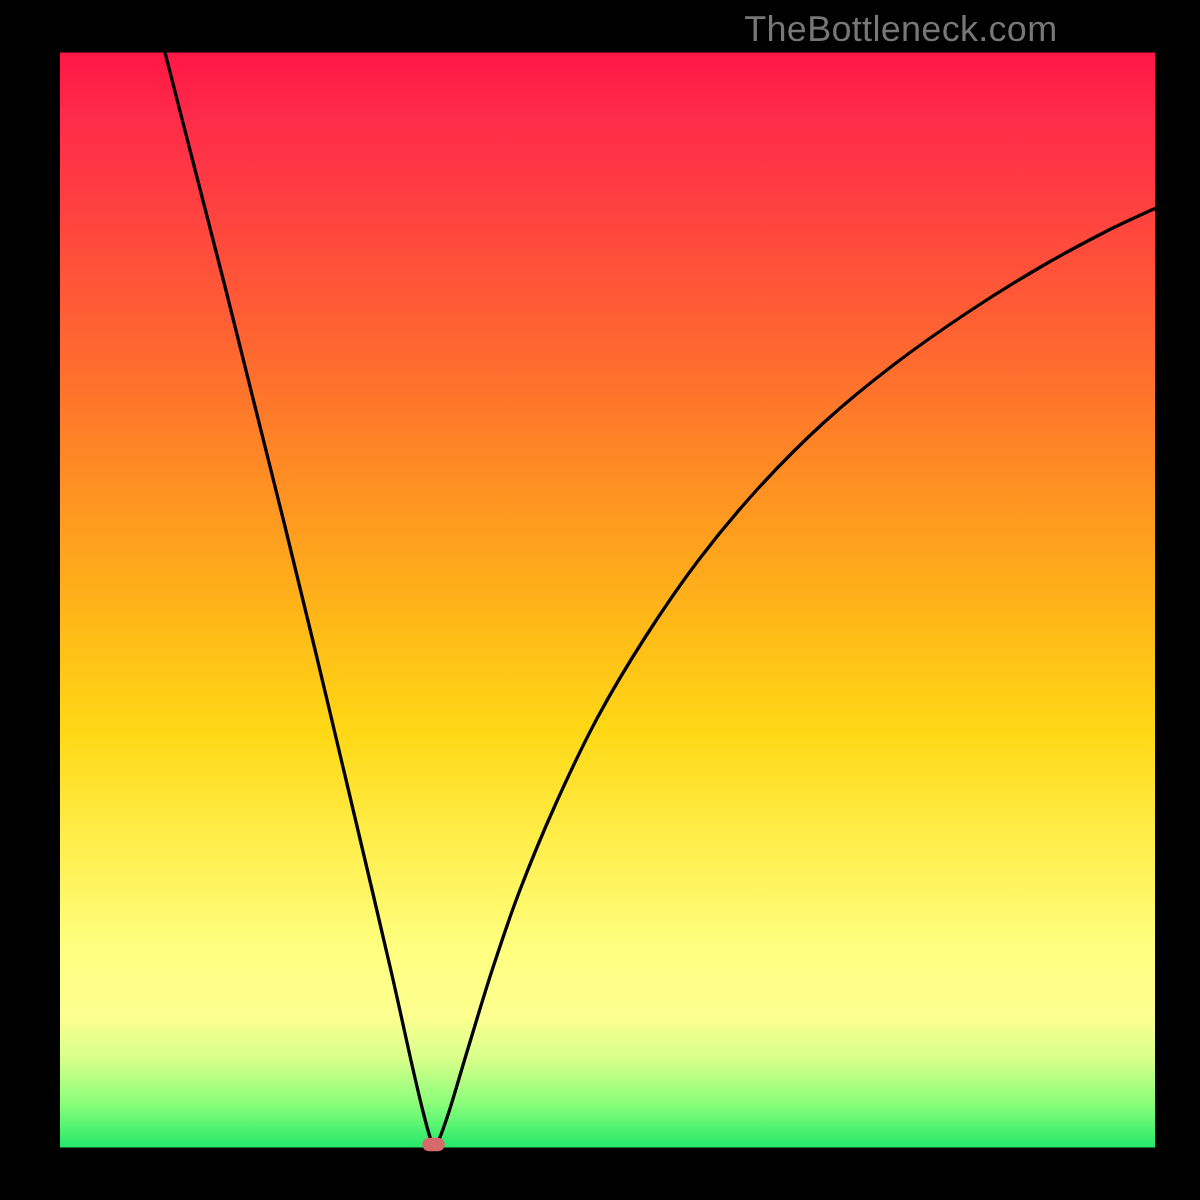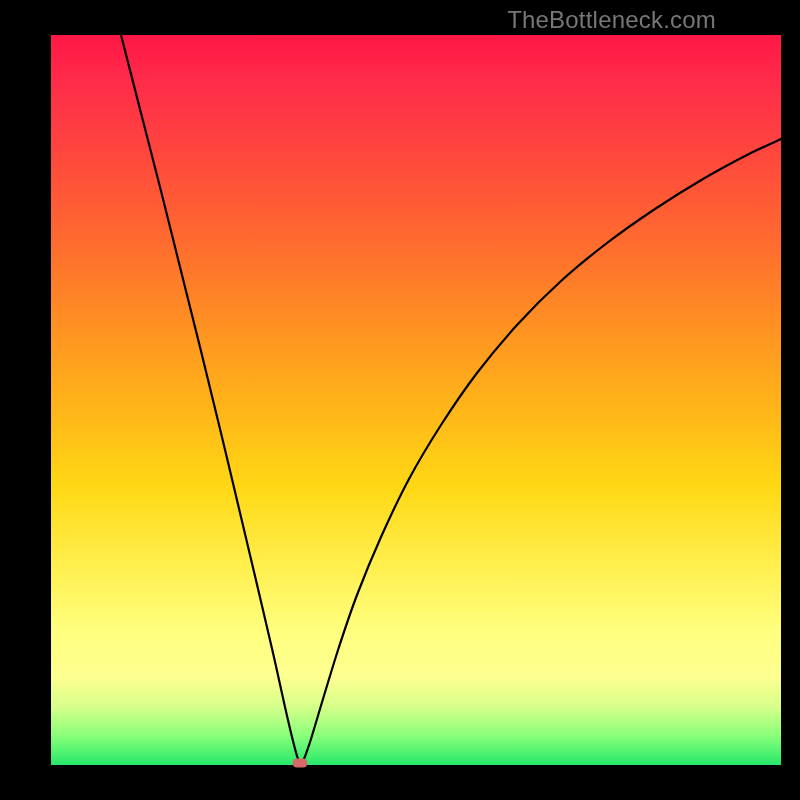--- a/index.html
+++ b/index.html
@@ -6,21 +6,21 @@
     margin: 0;
     padding: 0;
     width: 800px;
     height: 800px;
     background: #000;
     overflow: hidden;
     font-family: Arial, Helvetica, sans-serif;
   }
   .frame {
     position: absolute;
-    left: 16px;
+    left: 5px;
     top: 0;
     width: 664px;
     height: 800px;
     background: #000;
     padding-left: 48px;
   }
   .plot-area {
     position: absolute;
     left: 35px;
     top: 35px;

